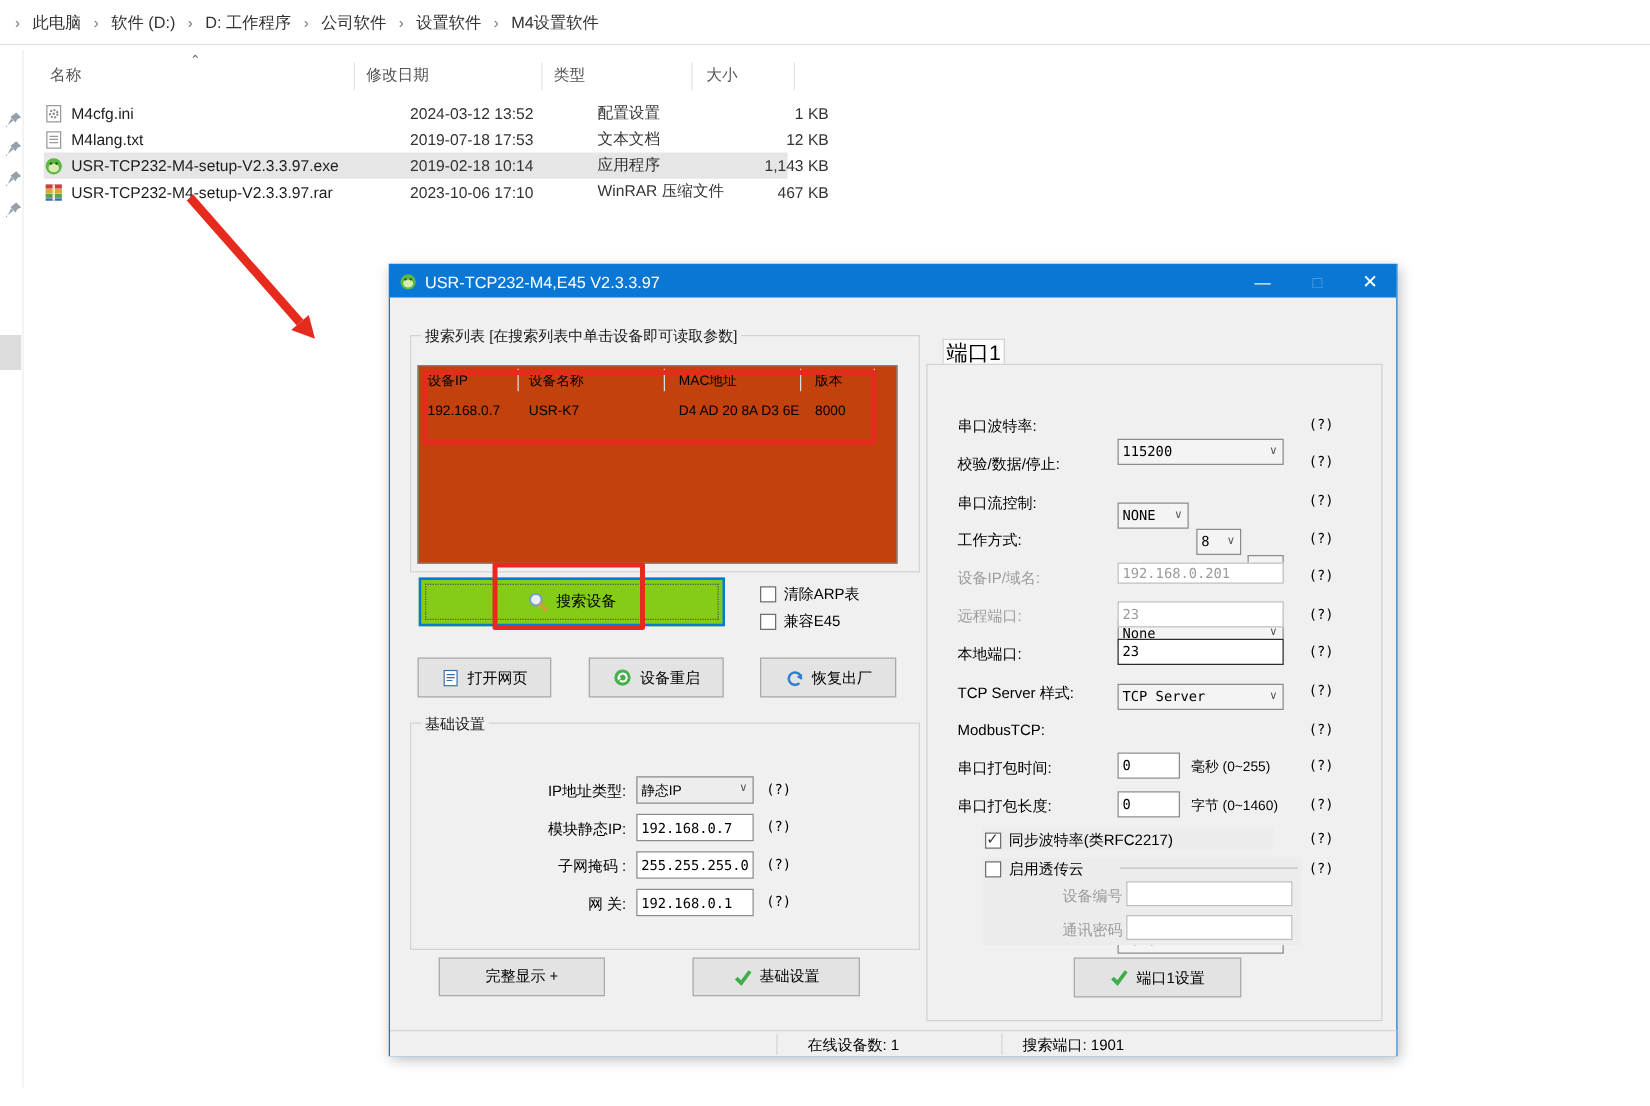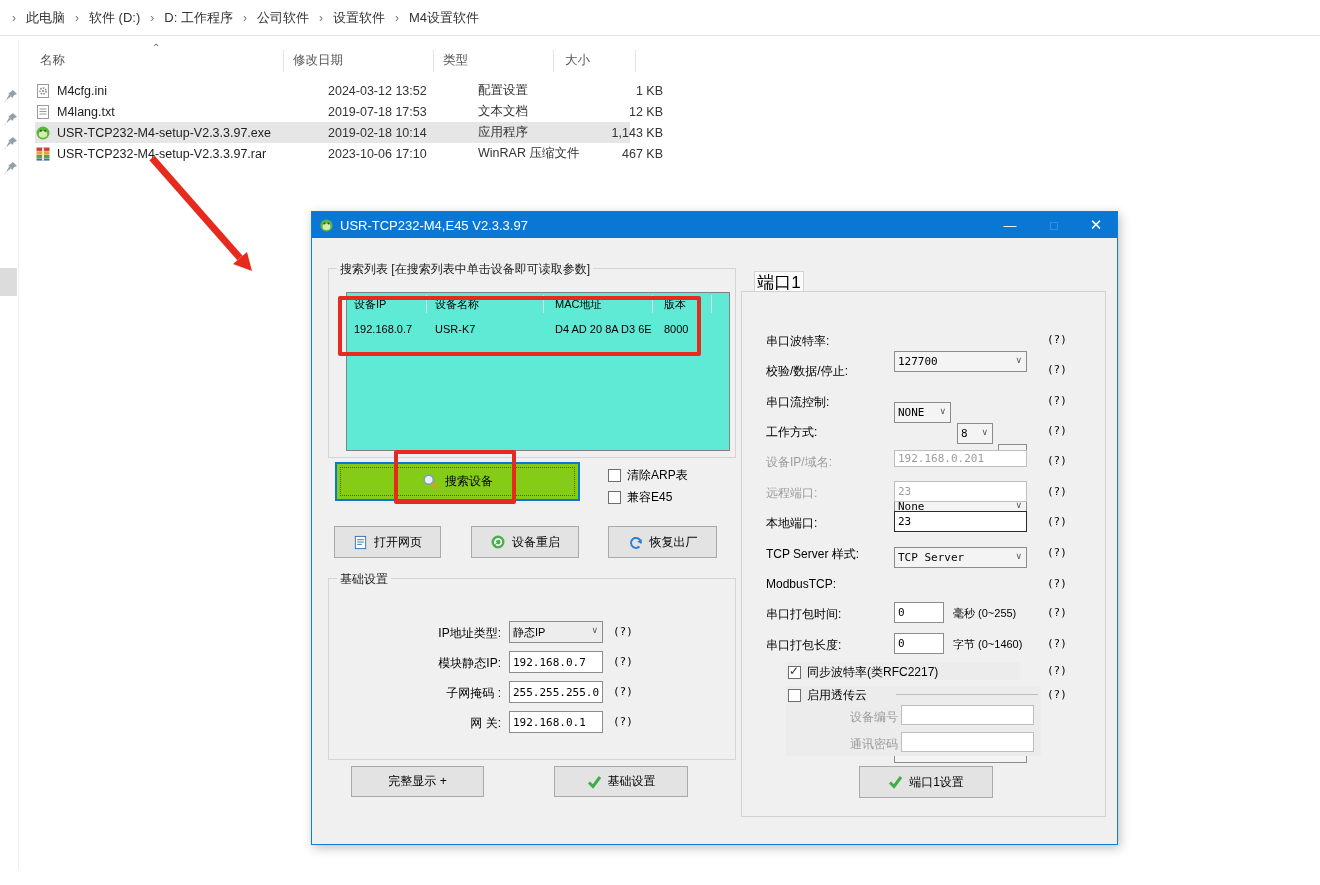--- a/index.html
+++ b/index.html
@@ -29,21 +29,21 @@
   .win-btn { position:absolute; top:0; width:30px; height:26px; display:flex; align-items:center;
              justify-content:center; color:#fff; font-size:13px; }
   #menubar { left:0; top:26px; width:100%; height:22px; background:#f0f0f0; display:flex;
              align-items:center; font-size:12px; color:#111; }
   .menu-item { padding:2px 8px; }
 
   .groupbox { border:1px solid #d4d4d4; }
   .group-label { position:absolute; top:-8px; left:8px; background:#f0f0f0; padding:0 3px;
                  font-size:12px; color:#1a1a1a; white-space:nowrap; }
 
-  #dev-table { left:22px; top:80px; width:384px; height:159px; background:#5eead4; border:1px solid #828282;margin-left:12px; }
+  #dev-table { left:22px; top:80px; width:384px; height:159px; background:#c2410c; border:1px solid #828282; }
   .th { position:absolute; top:4px; font-size:11px; color:#000; }
   .th-sep { position:absolute; top:2px; height:18px; width:1px; background:#dcdcdc; }
   .td { position:absolute; top:30px; font-size:11px; color:#000; }
 
   .btn { background:#e3e3e3; border:1px solid #a9a9a9; display:flex; align-items:center;
          justify-content:center; font-size:12px; color:#000; gap:6px; }
   #search-btn { left:23px; top:250px; width:245px; height:39px; border:2px solid #0b77d4; background:#84cc16; position:absolute; }
   #search-btn .focus-dots { position:absolute; inset:3px; border:1px dotted #555; }
 
   .cb { width:13px; height:13px; background:#fff; border:1px solid #6e6e6e; position:relative; flex:0 0 13px; }
@@ -281,21 +281,21 @@
       <path d="M2 7.5 L6 11.5 L13 2" stroke="#3fae49" stroke-width="3" fill="none"></path>
     </svg>
     <span>基础设置</span>
   </div>
 
   <div id="tab-port1" class="abs">端口1</div>
   <div id="port-pane" class="abs"></div>
 
   <div class="abs field-label" style="left:454px; top:121px; width:110px; text-align:left;">串口波特率:</div>
   <div class="abs combo" style="left:582px; top:117px; width:133px; height:21px;">
-    <span class="val">127700</span>
+    <span class="val">115200</span>
     <span class="chev">∨</span>
   </div>
   <span class="abs help" style="left:735px; top:121px;">(?)</span>
 
   <div class="abs field-label" style="left:454px; top:151px; width:120px; text-align:left;">校验/数据/停止:</div>
   <div class="abs combo" style="left:582px; top:147px; width:57px; height:21px;">
     <span class="val">NONE</span>
     <span class="chev">∨</span>
   </div>
   <div class="abs combo" style="left:645px; top:147px; width:36px; height:21px;">
@@ -378,20 +378,26 @@
   <div class="abs field-label dim" style="left:516px; top:524px; width:70px;">通讯密码</div>
   <input class="abs tin" disabled="" style="left: 589px; top: 520px; width: 133px; height: 20px;" value="">
 
   <div class="abs btn" style="left:547px; top:554px; width:134px; height:32px;">
     <svg width="15" height="14" viewBox="0 0 15 14">
       <path d="M2 7.5 L6 11.5 L13 2" stroke="#3fae49" stroke-width="3" fill="none"></path>
     </svg>
     <span>端口1设置</span>
   </div>
 
+  <div id="statusbar" class="abs">
+    <span class="status-sep" style="left:309px;"></span>
+    <span class="status-sep" style="left:489px;"></span>
+    <span class="abs" style="left:334px; top:3px;">在线设备数: 1</span>
+    <span class="abs" style="left:506px; top:3px;">搜索端口: 1901</span>
+  </div>
 </div>
 
 <div class="abs annot" style="left:338px; top:296px; width:363px; height:60px;"></div>
 <div class="abs annot" style="left:394px; top:450px; width:122px; height:54px;"></div>
 <svg id="arrow-svg" class="abs" width="1320" height="885">
   <line x1="152" y1="158" x2="240" y2="258" stroke="#e62b1e" stroke-width="7"></line>
   <polygon points="252,271 233,264 247,252" fill="#e62b1e"></polygon>
 </svg>
 
 </body></html>

